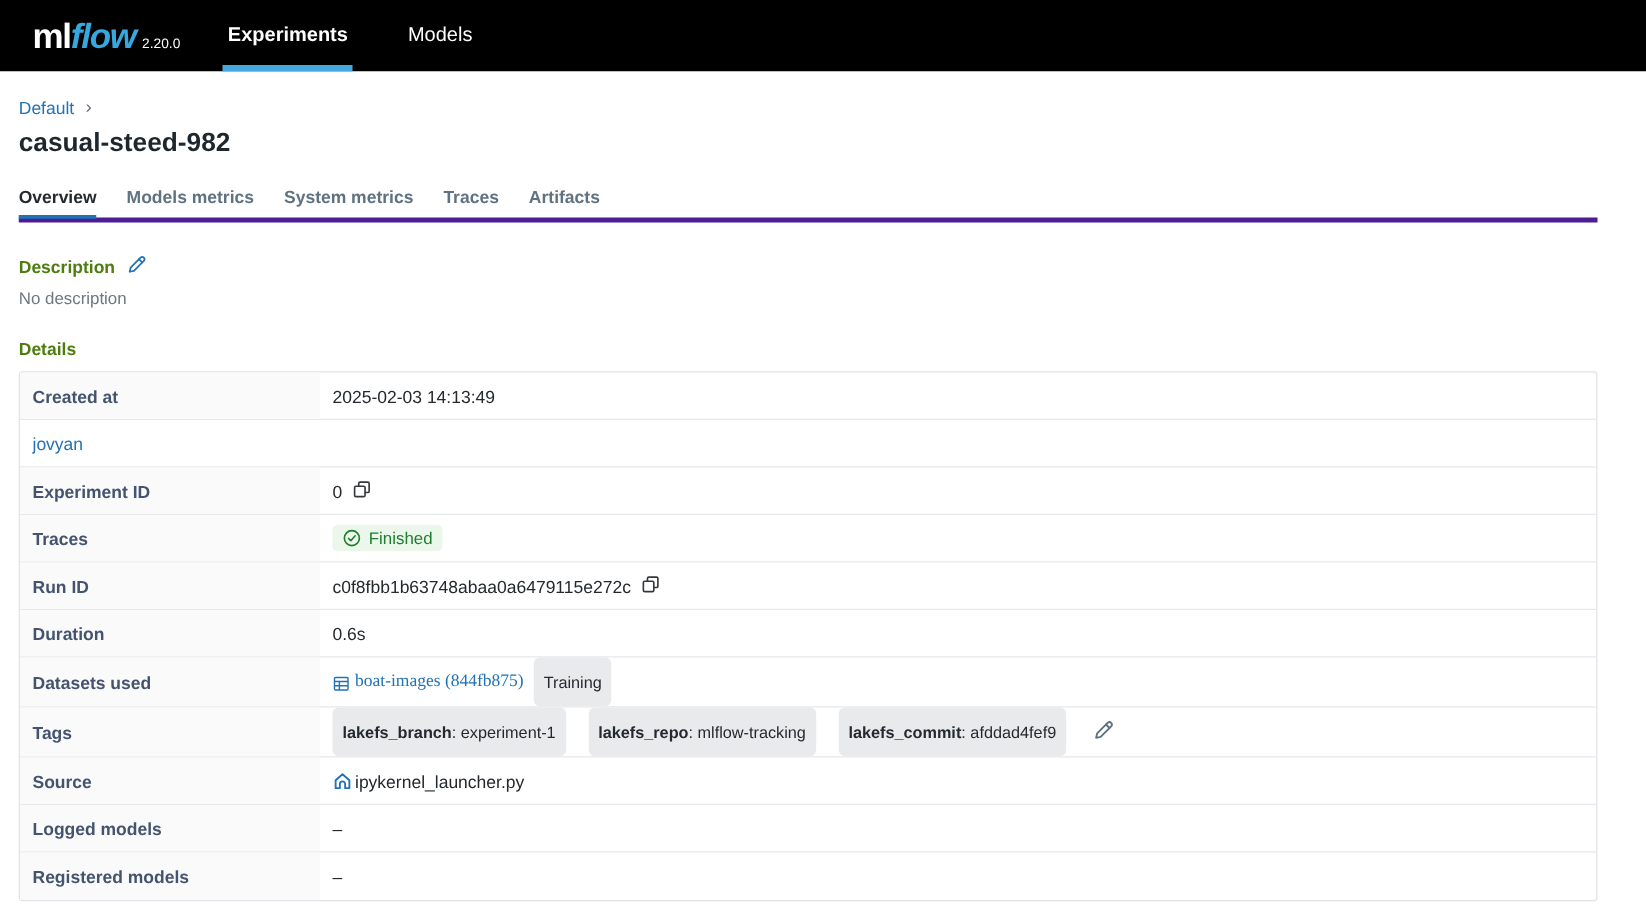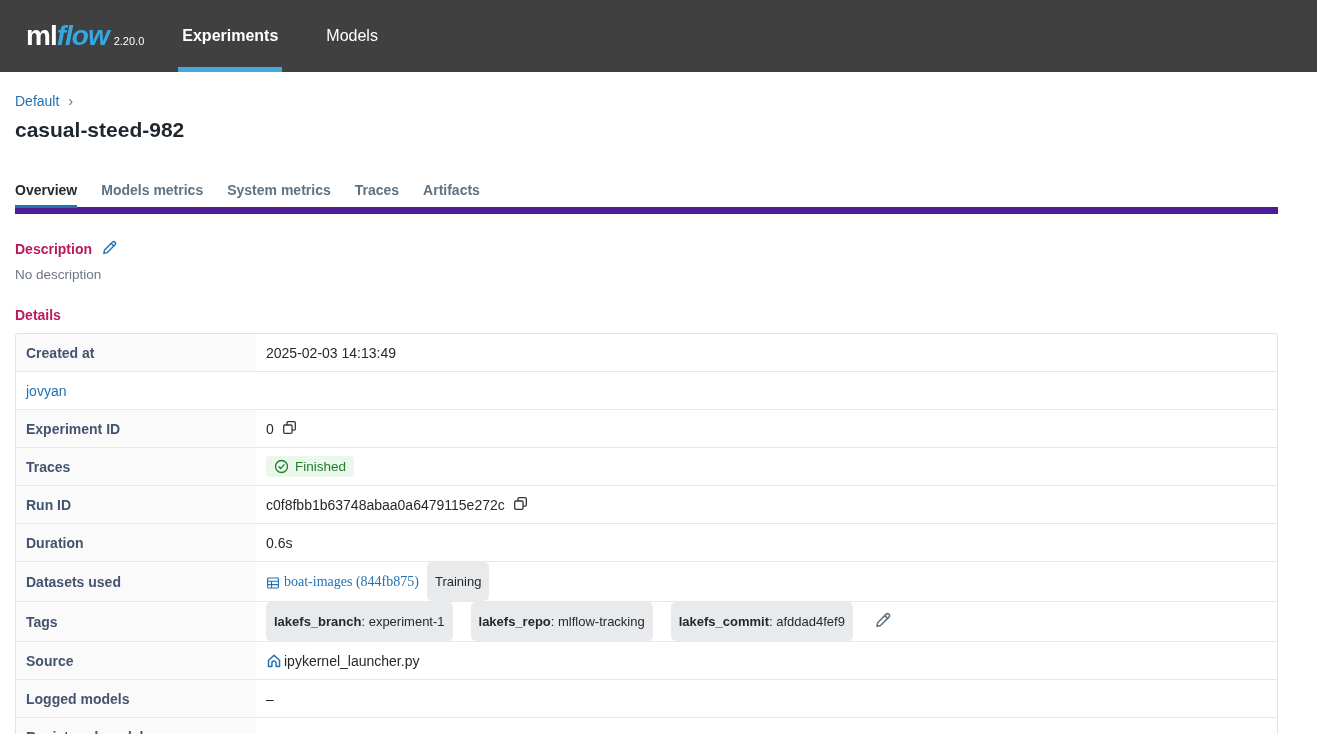--- a/index.html
+++ b/index.html
@@ -7,22 +7,22 @@
   body {
     font-family: "Liberation Sans", sans-serif;
     color: #24292e;
     background: #ffffff;
     font-size: 14px;
     overflow: hidden;
   }
 
   
   .navbar {
-    height: 72px;
-    background: #404040;
+    height: 57px;
+    background: #000000;
     display: flex;
     align-items: stretch;
     padding-left: 26px;
   }
   .logo {
     display: flex;
     align-items: baseline;
     align-self: center;
     margin-right: 34px;
     cursor: pointer;
@@ -66,22 +66,22 @@
     margin-top: 9px;
     font-size: 21px;
     font-weight: 700;
     color: #1f272e;
   }
 
   
   .tabs {
     display: flex;
     gap: 24px;
-    margin-top: 40px;
-    border-bottom: 7px solid #4c1d95;
+    margin-top: 22px;
+    border-bottom: 4px solid #4c1d95;
   }
   .tab {
     position: relative;
     padding-bottom: 9px;
     font-size: 14px;
     font-weight: 600;
     color: #5f7281;
     cursor: pointer;
   }
   .tab.active { color: #24292e; }
@@ -92,21 +92,21 @@
     background: #2272b4;
   }
 
   
   .section-header {
     display: flex;
     align-items: center;
     gap: 10px;
     font-size: 14px;
     font-weight: 700;
-    color: #be185d;
+    color: #4d7c0f;
   }
   .description-section { margin-top: 26px; }
   .icon-btn {
     display: inline-flex;
     align-items: center;
     cursor: pointer;
     background: none;
     border: none;
     padding: 0;
   }

